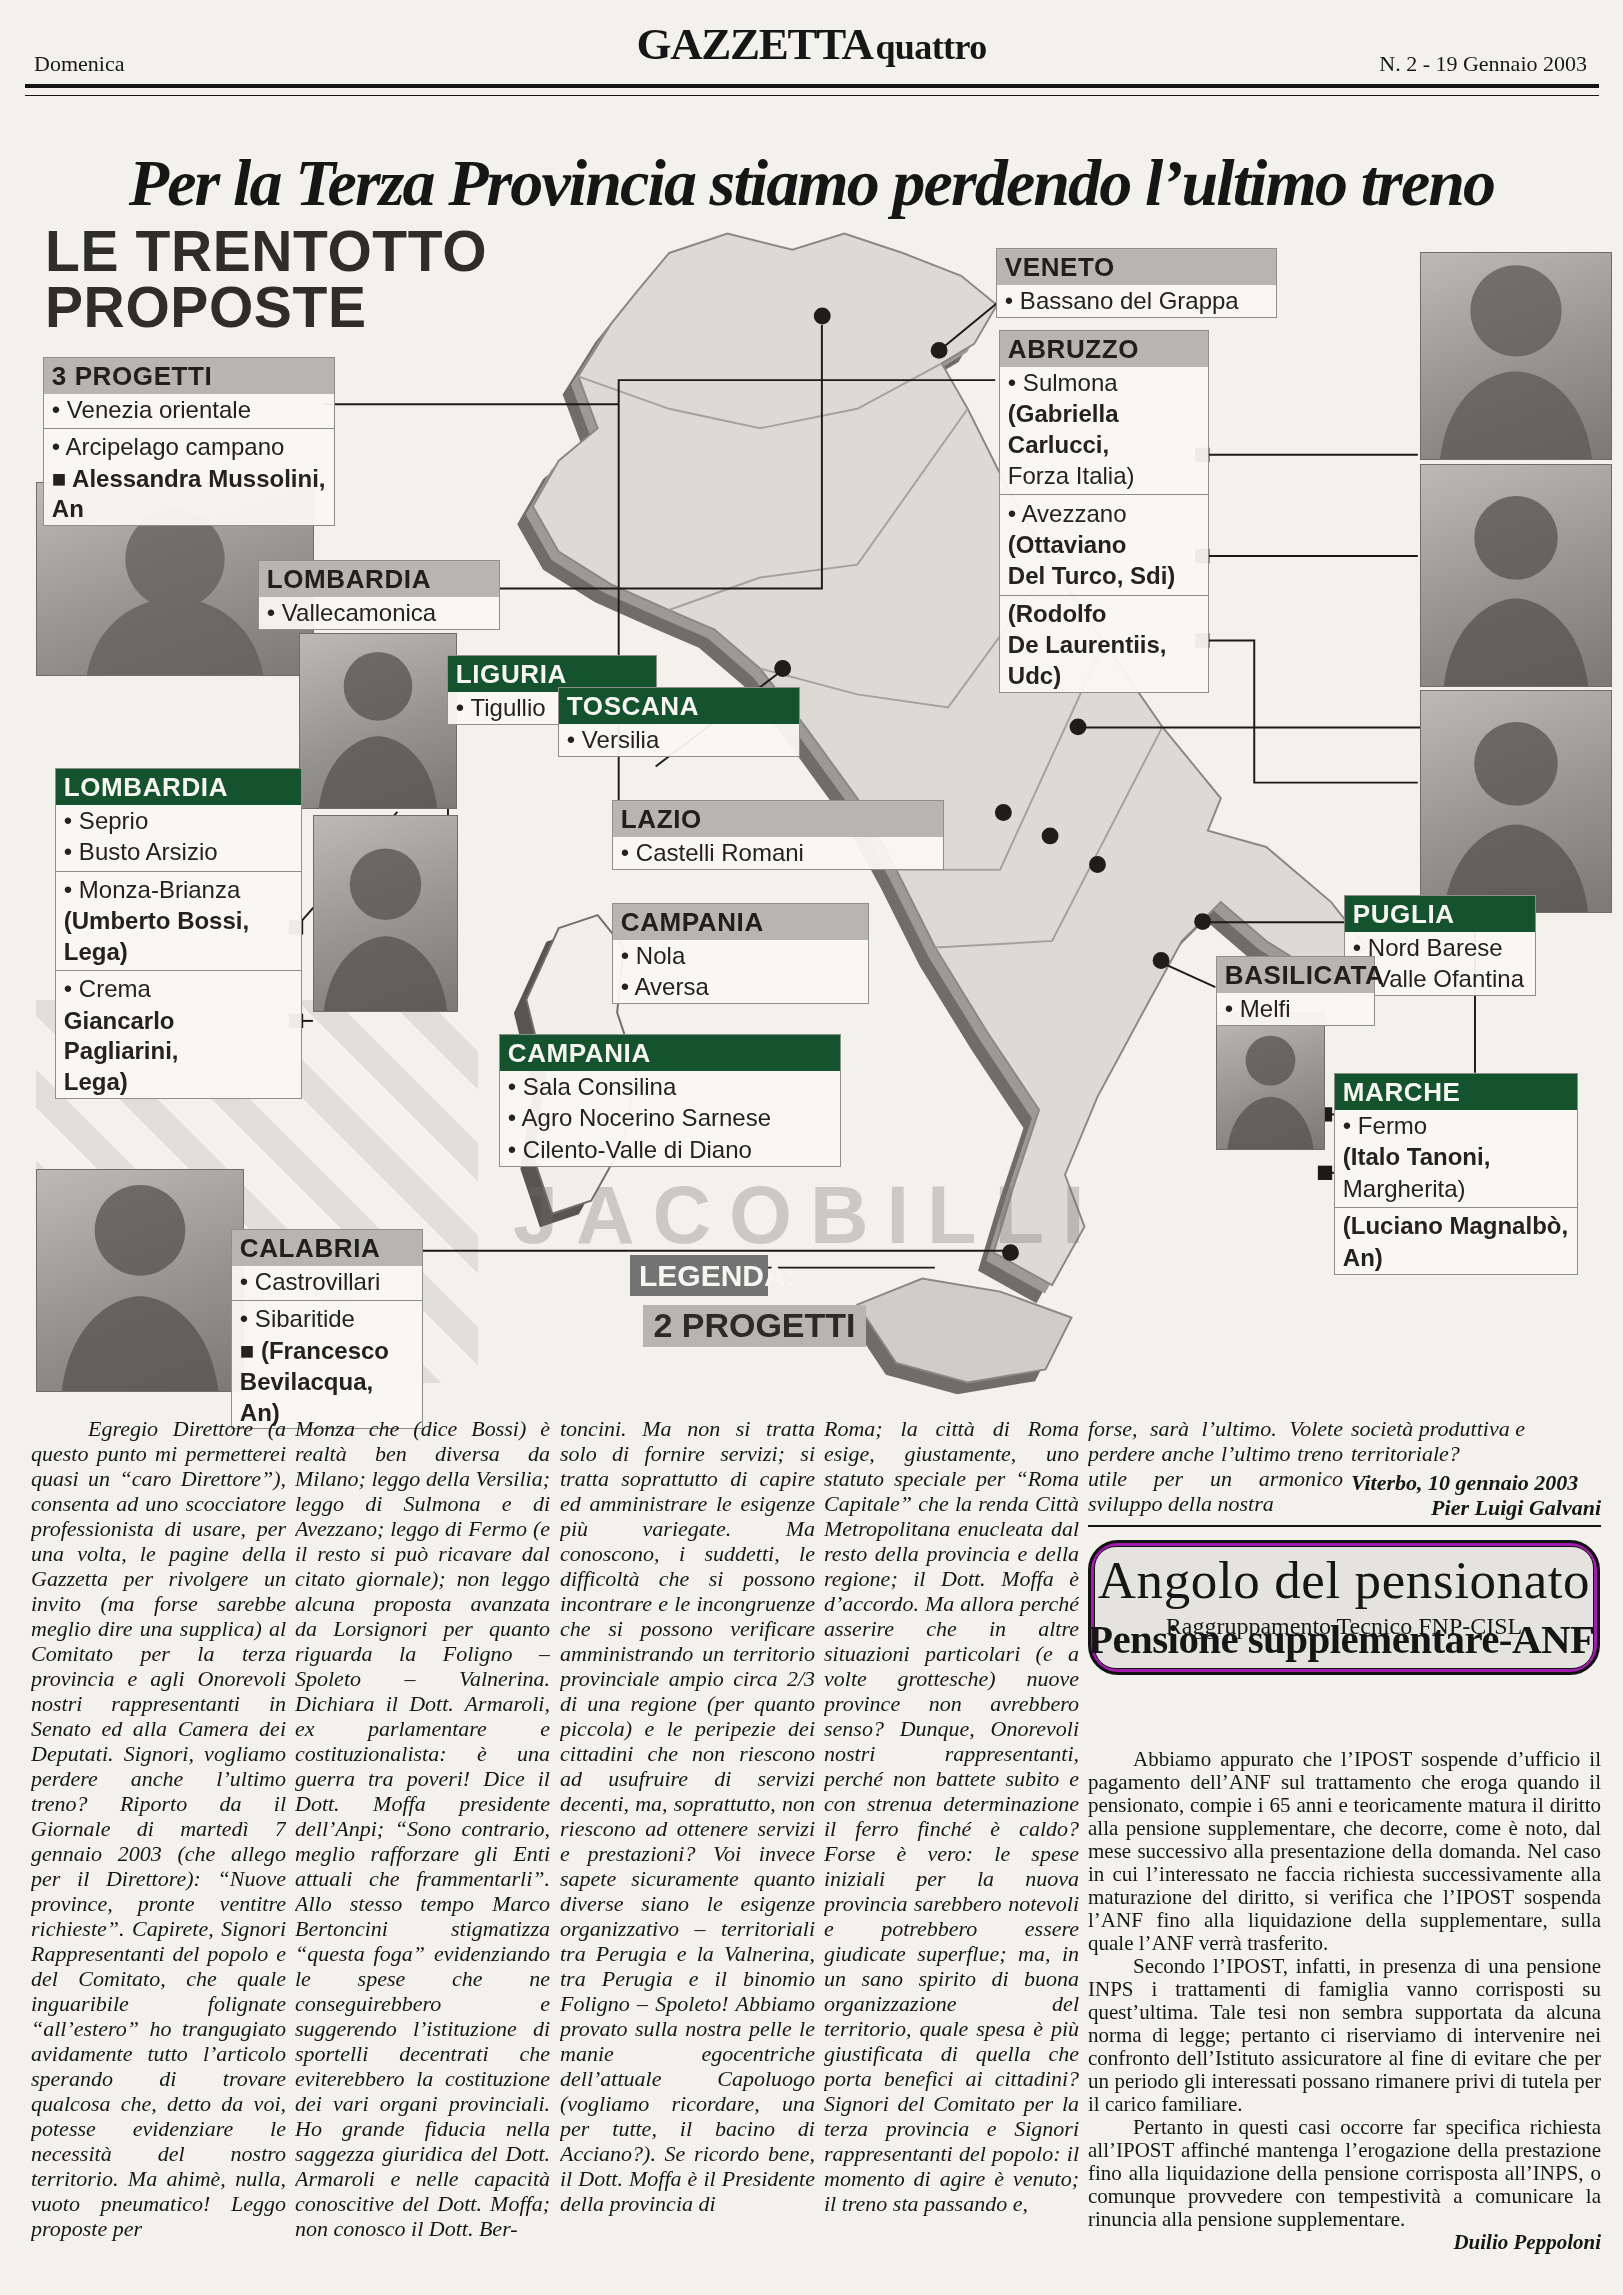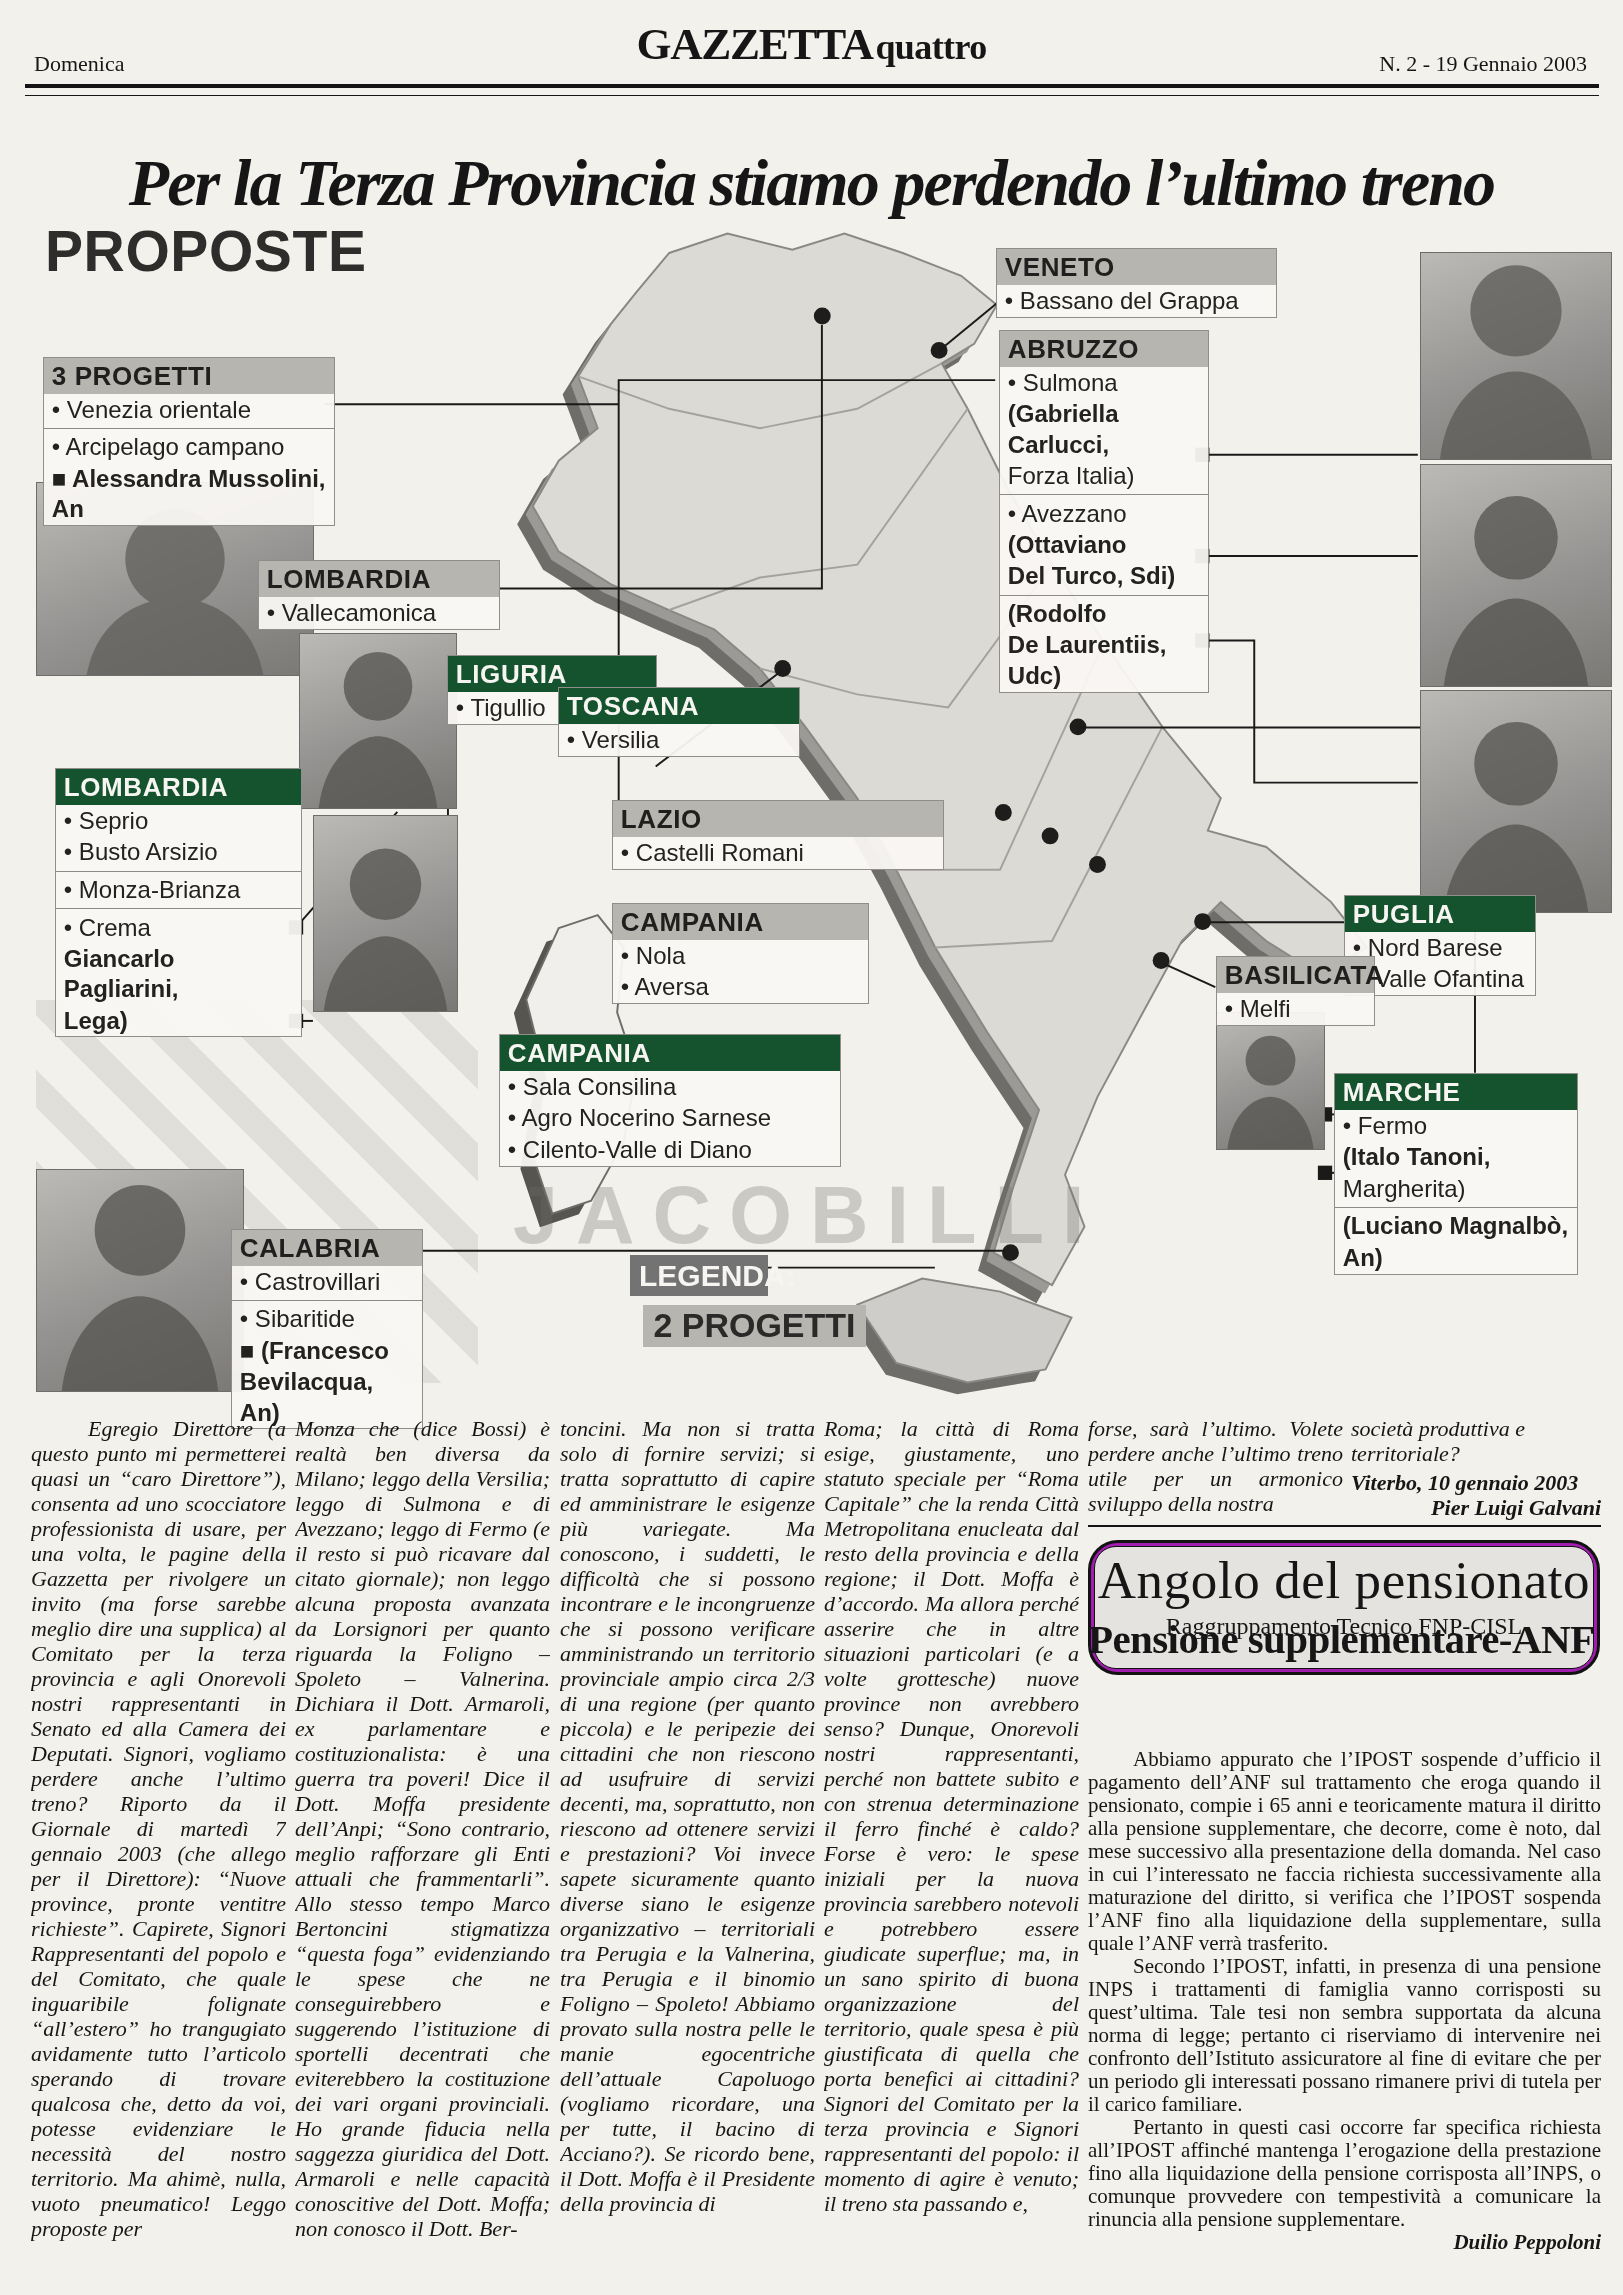--- a/index.html
+++ b/index.html
@@ -177,20 +177,21 @@
       <rect x="445" y="1417" width="22" height="22"></rect>
         <rect x="445" y="1561" width="22" height="22"></rect>
       <rect x="2030" y="1705" width="22" height="22"></rect>
         <rect x="2030" y="1795" width="22" height="22"></rect>
       <rect x="302" y="2037" width="22" height="22"></rect>
         <rect x="679" y="1320" width="22" height="22"></rect>
     </g>
   </svg>
 
   <div id="info-title">
+    <div>LE TRENTOTTO</div>
     <div>PROPOSTE</div>
   </div>
 
   <div class="photo" style="left:36px;top:482px;width:276px;height:192px;">
     <svg viewBox="0 0 100 70" preserveAspectRatio="xMidYMax slice">
         <circle cx="50" cy="28" r="18" fill="#605e5b"></circle>
         <path d="M18,70 C22,48 40,42 50,42 C60,42 78,48 82,70 Z" fill="#605e5b"></path>
       </svg></div>
   <div class="photo" style="left:299px;top:633px;width:156px;height:174px;">
     <svg viewBox="0 0 100 120" preserveAspectRatio="xMidYMax slice">
@@ -269,20 +270,21 @@
     <div class="hd">TOSCANA</div>
     <div class="it">• Versilia</div>
   </div>
 
   <div class="rbox dark" id="box-lombardia-ovest">
     <div class="hd">LOMBARDIA</div>
     <div class="it">• Seprio</div>
     <div class="it">• Busto Arsizio</div>
     <div class="sep"></div>
     <div class="it">• Monza-Brianza</div>
+    <div class="it b">(Umberto Bossi, Lega)</div>
     <div class="sep"></div>
     <div class="it">• Crema</div>
     <div class="it b">Giancarlo Pagliarini,</div>
     <div class="it b">Lega)</div>
   </div>
 
   <div class="rbox gray" id="box-lazio">
     <div class="hd">LAZIO</div>
     <div class="it">• Castelli Romani</div>
   </div>

